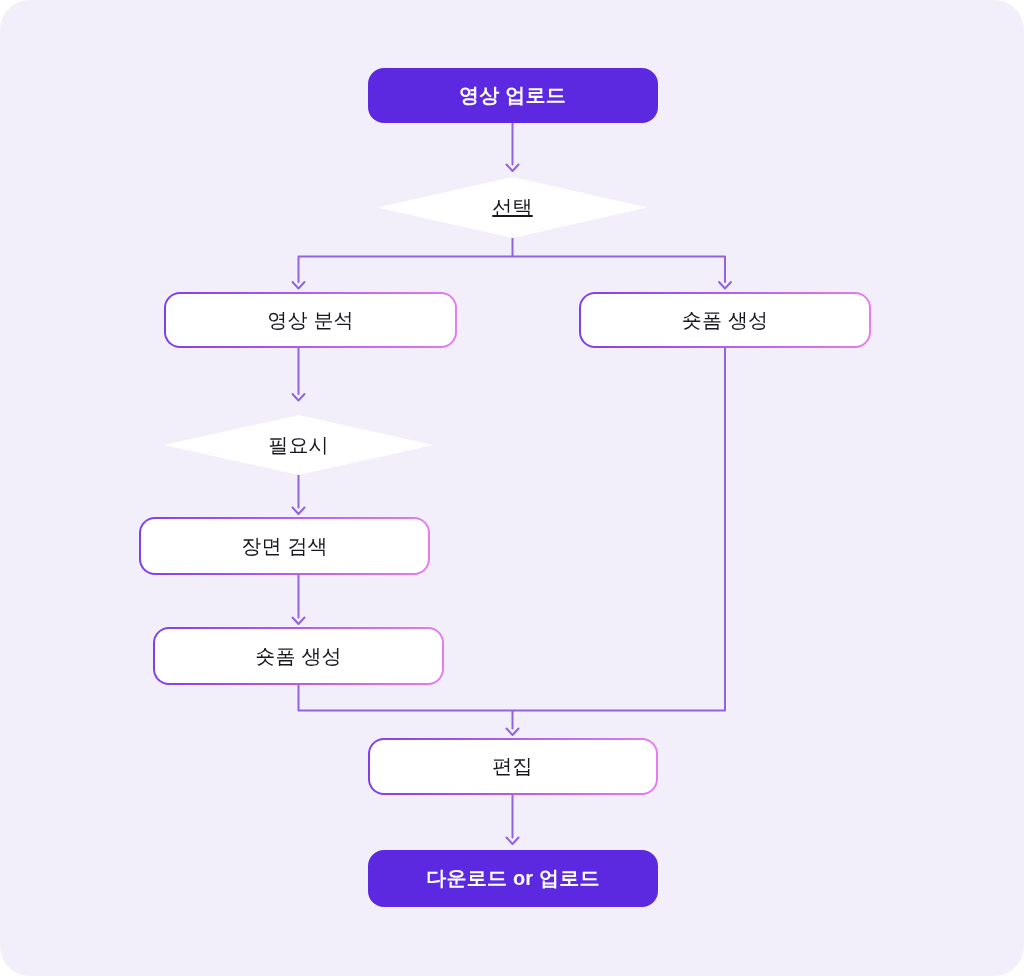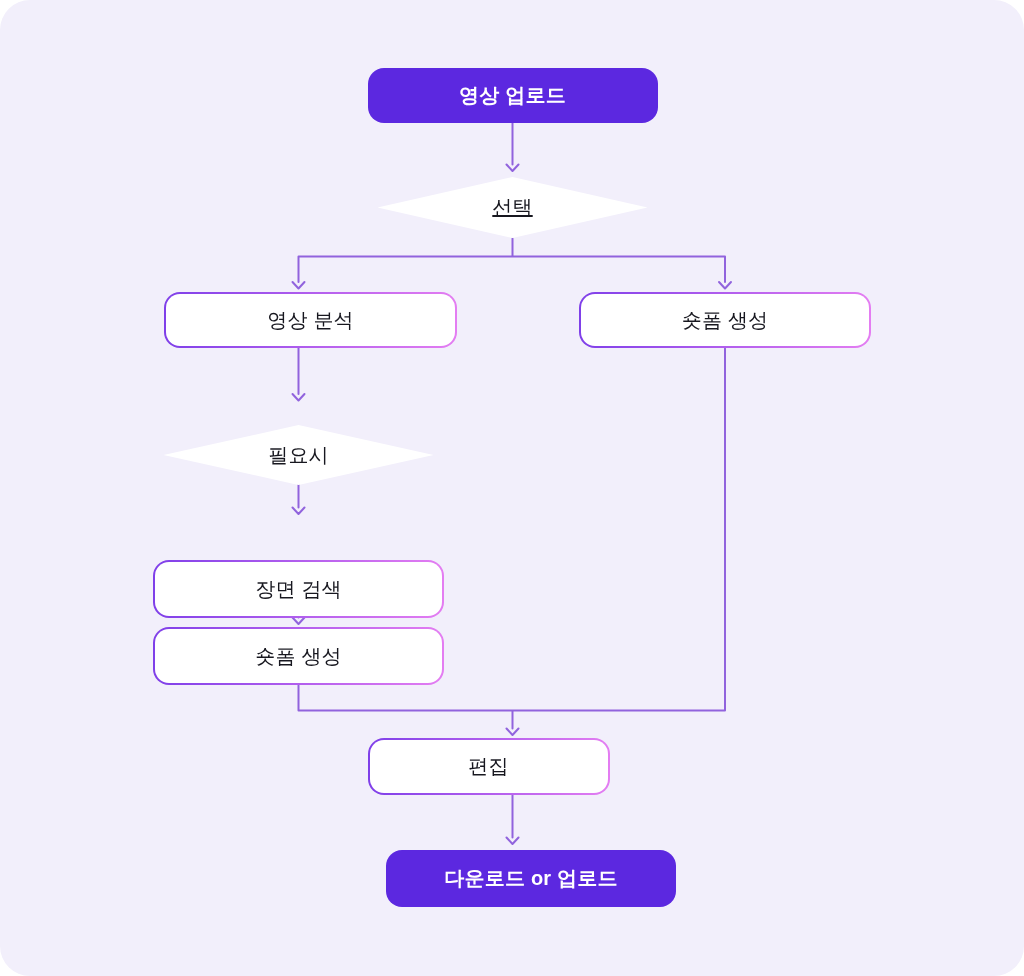--- a/index.html
+++ b/index.html
@@ -100,33 +100,33 @@
   </div>
 
   <div class="node node-process" style="left:152px; top:292px; width:293px; height:56px;margin-left:12px;">
     <span>영상 분석</span>
   </div>
 
   <div class="node node-process" style="left:579px; top:292px; width:292px; height:56px;">
     <span>숏폼 생성</span>
   </div>
 
-  <div class="node node-decision" style="left:163.5px; top:425px; width:270px; height:60px;">
+  <div class="node node-decision" style="left:163.5px; top:415px; width:270px; height:60px;">
     <span>필요시</span>
   </div>
 
-  <div class="node node-process" style="left:153px; top:517px; width:291px; height:58px;margin-top:43px;">
+  <div class="node node-process" style="left:139px; top:517px; width:291px; height:58px;">
     <span>장면 검색</span>
   </div>
 
   <div class="node node-process" style="left:153px; top:627px; width:291px; height:58px;">
     <span>숏폼 생성</span>
   </div>
 
-  <div class="node node-process" style="left:367.5px; top:738px; width:242px; height:57px;">
+  <div class="node node-process" style="left:367.5px; top:738px; width:290px; height:57px;">
     <span>편집</span>
   </div>
 
-  <div class="node node-terminal" style="left:386px; top:850px; width:290px; height:57px;">
+  <div class="node node-terminal" style="left:368px; top:850px; width:290px; height:57px;">
     <span>다운로드 or 업로드</span>
   </div>
 
 </div>
 
 </body></html>

